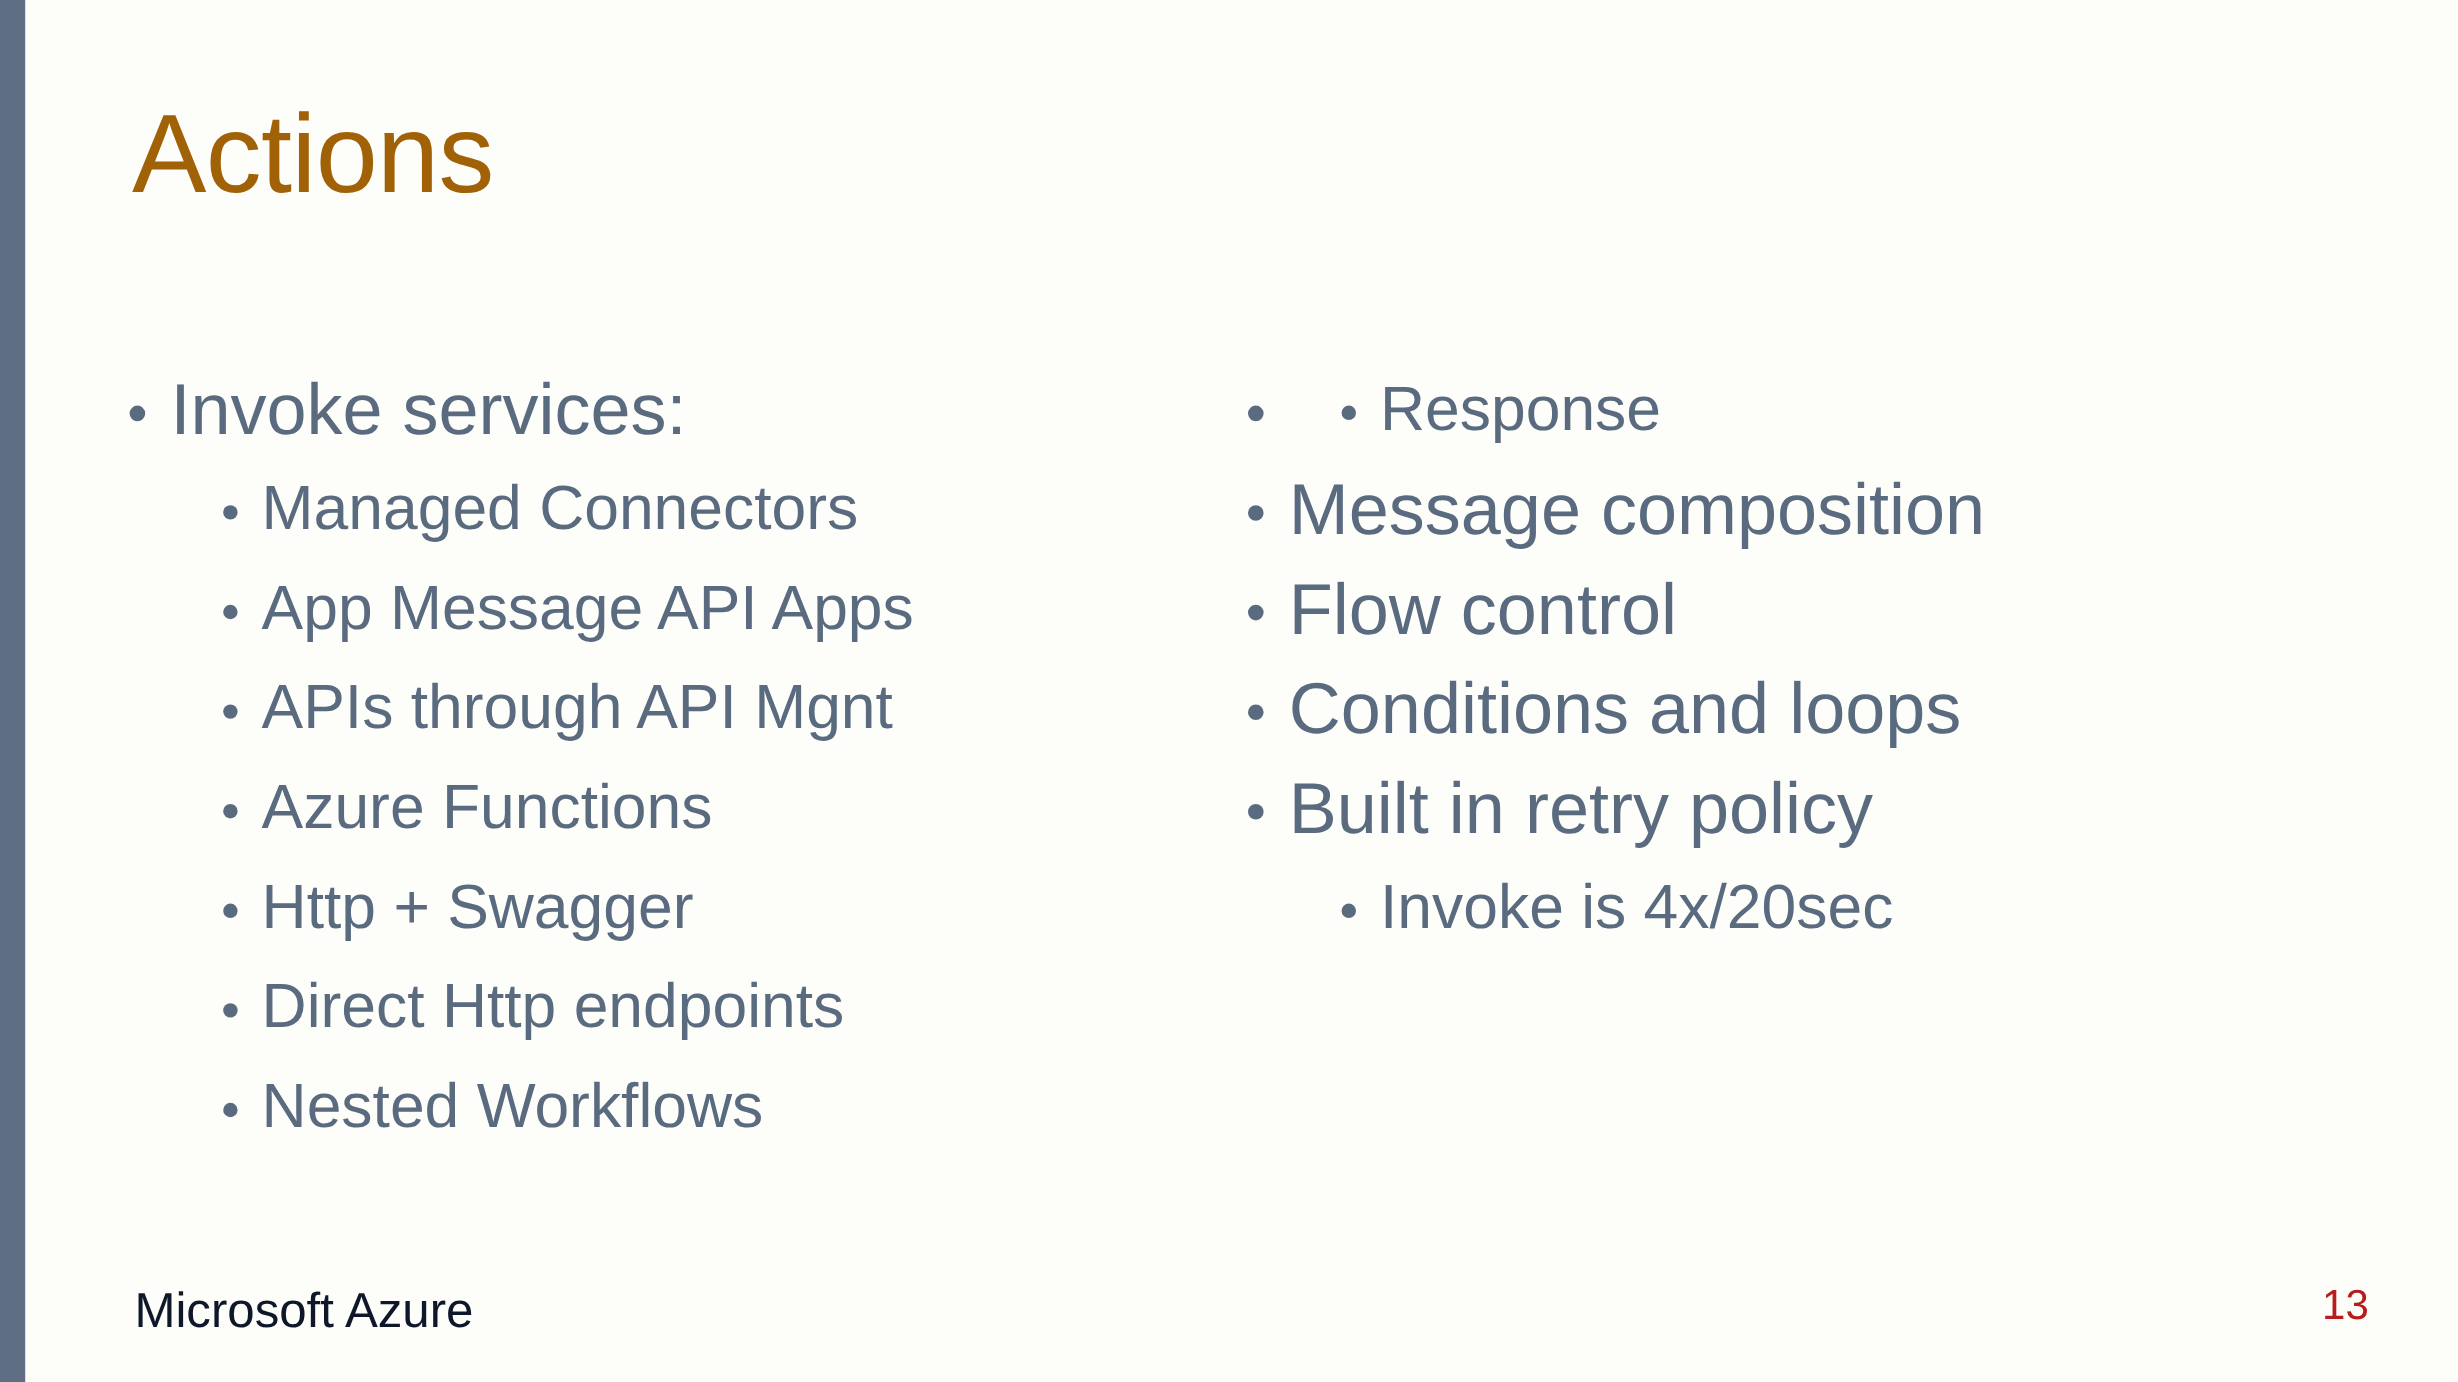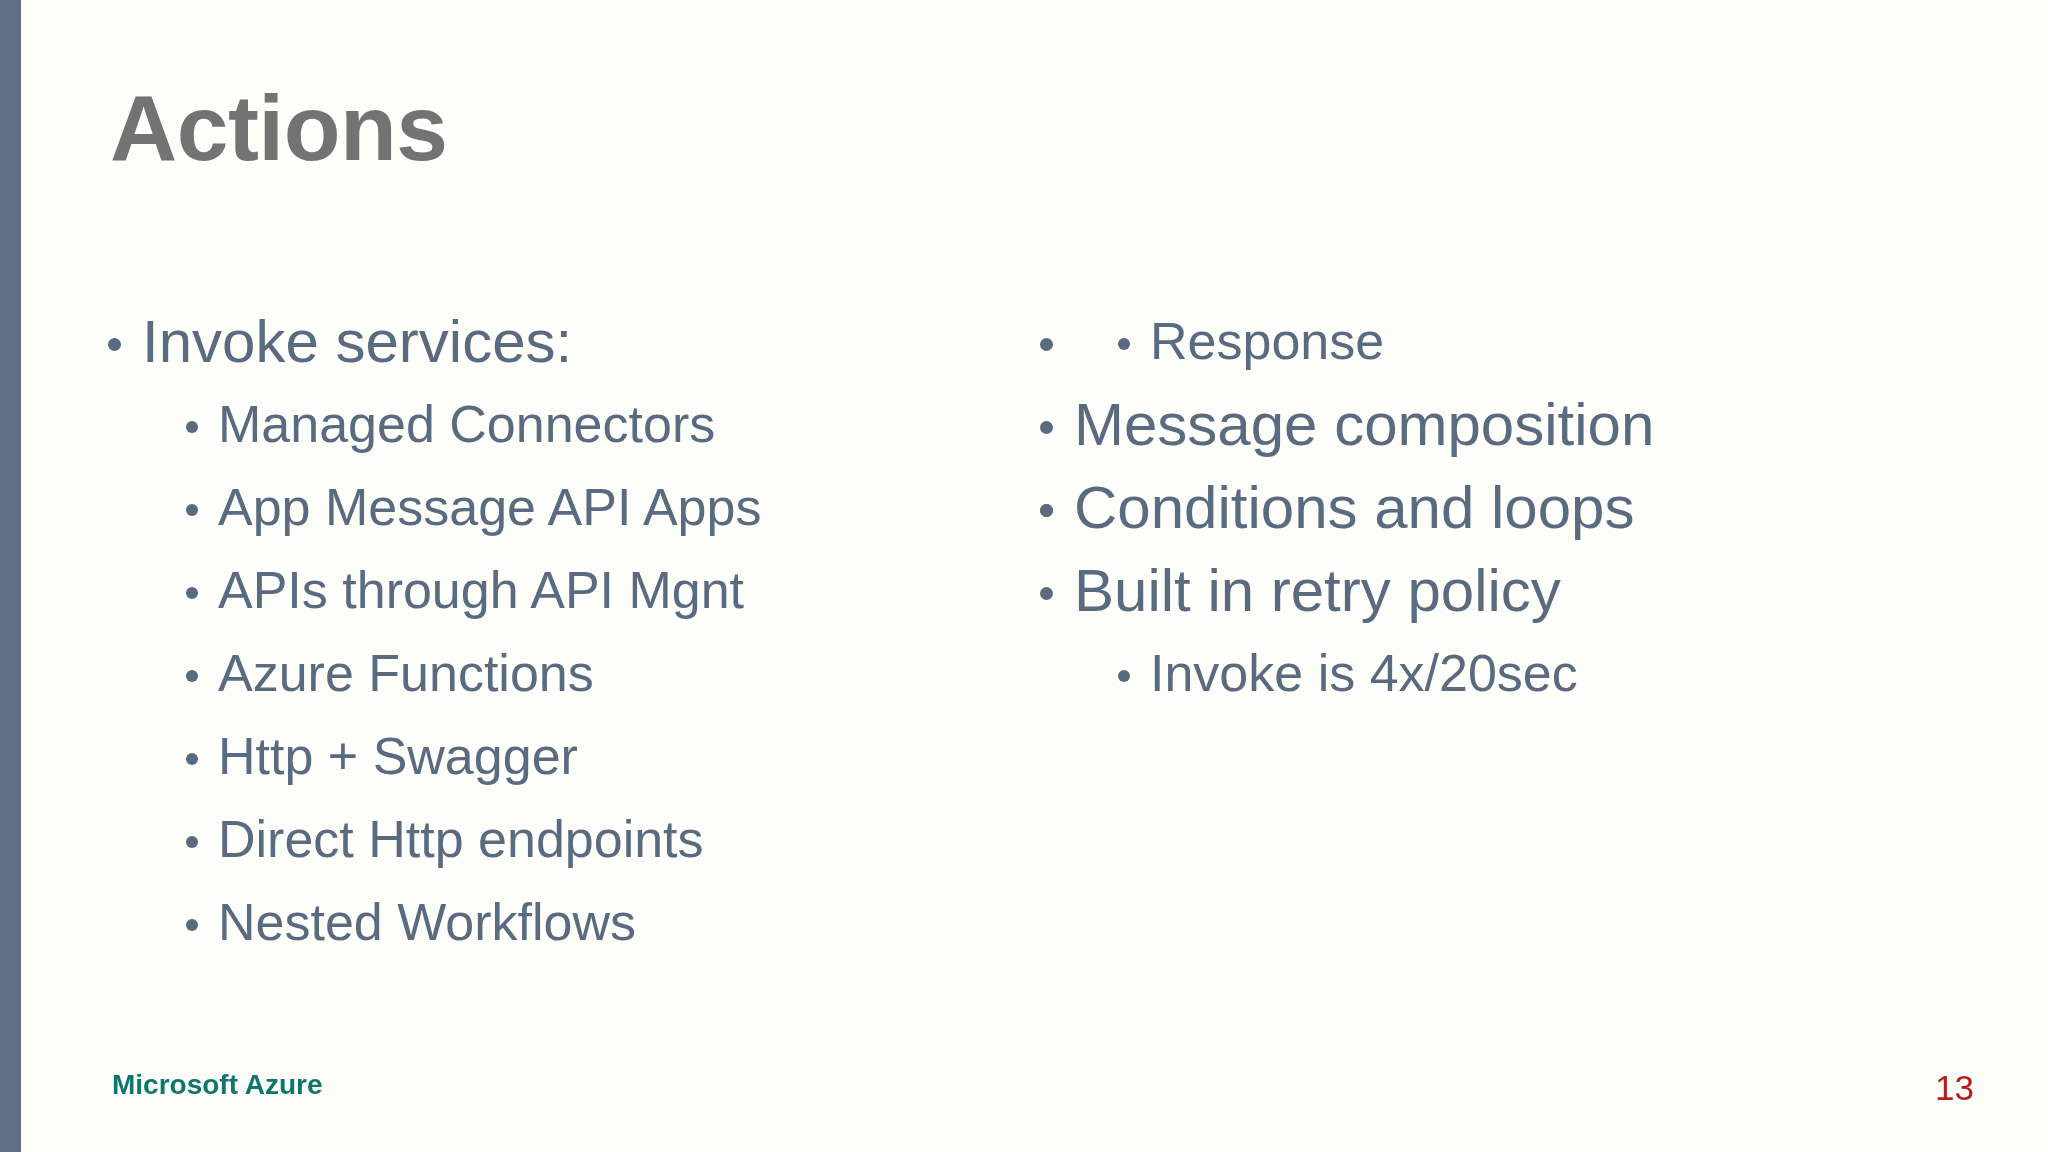--- a/index.html
+++ b/index.html
@@ -27,22 +27,22 @@
     height: 1152px;
     background: #5d6e85;
   }
   
   .title {
     position: absolute;
     left: 110px;
     top: 82px;
     font-size: 93px;
     line-height: 1.0;
-    font-weight: 700;
-    color: #737373;
+    font-weight: 400;
+    color: #a16207;
     letter-spacing: -0.5px;
     white-space: nowrap;
   }
   
   .columns {
     position: absolute;
     left: 0;
     top: 300px;
     width: 2048px;
     height: 720px;
@@ -97,23 +97,23 @@
     height: 12px;
     top: 38px;
   }
   li.b1 > .txt, li.b2 > .txt { display: inline; margin-top: 15px; }
 
   
   .footer-brand {
     position: absolute;
     left: 112px;
     top: 1069px;
-    font-size: 28px;
-    font-weight: 700;
-    color: #0f766e;
+    font-size: 41px;
+    font-weight: 400;
+    color: #0f172a;
     white-space: nowrap;
   }
   .footer-page {
     position: absolute;
     right: 74px;
     top: 1068px;
     font-size: 35px;
     font-weight: 400;
     color: #b91c1c;
     white-space: nowrap;
@@ -145,21 +145,21 @@
         </ul>
     </div>
 
     <div class="col col-right">
       <ul class="lvl1">
           <li class="b1"><span class="bullet-dot"></span></li>
           <ul class="lvl2">
             <li class="b2"><span class="bullet-dot"></span><span class="txt">Response</span></li>
           </ul>
           <li class="b1"><span class="bullet-dot"></span><span class="txt">Message composition</span></li>
-          <li class="b1"><span class="bullet-dot"></span></li>
+          <li class="b1"><span class="bullet-dot"></span><span class="txt">Flow control</span></li>
           <li class="b1"><span class="bullet-dot"></span><span class="txt">Conditions and loops</span></li>
           <li class="b1"><span class="bullet-dot"></span><span class="txt">Built in retry policy</span></li>
           <ul class="lvl2">
             <li class="b2"><span class="bullet-dot"></span><span class="txt">Invoke is 4x/20sec</span></li>
           </ul>
         </ul>
     </div>
 
   </div>
 

